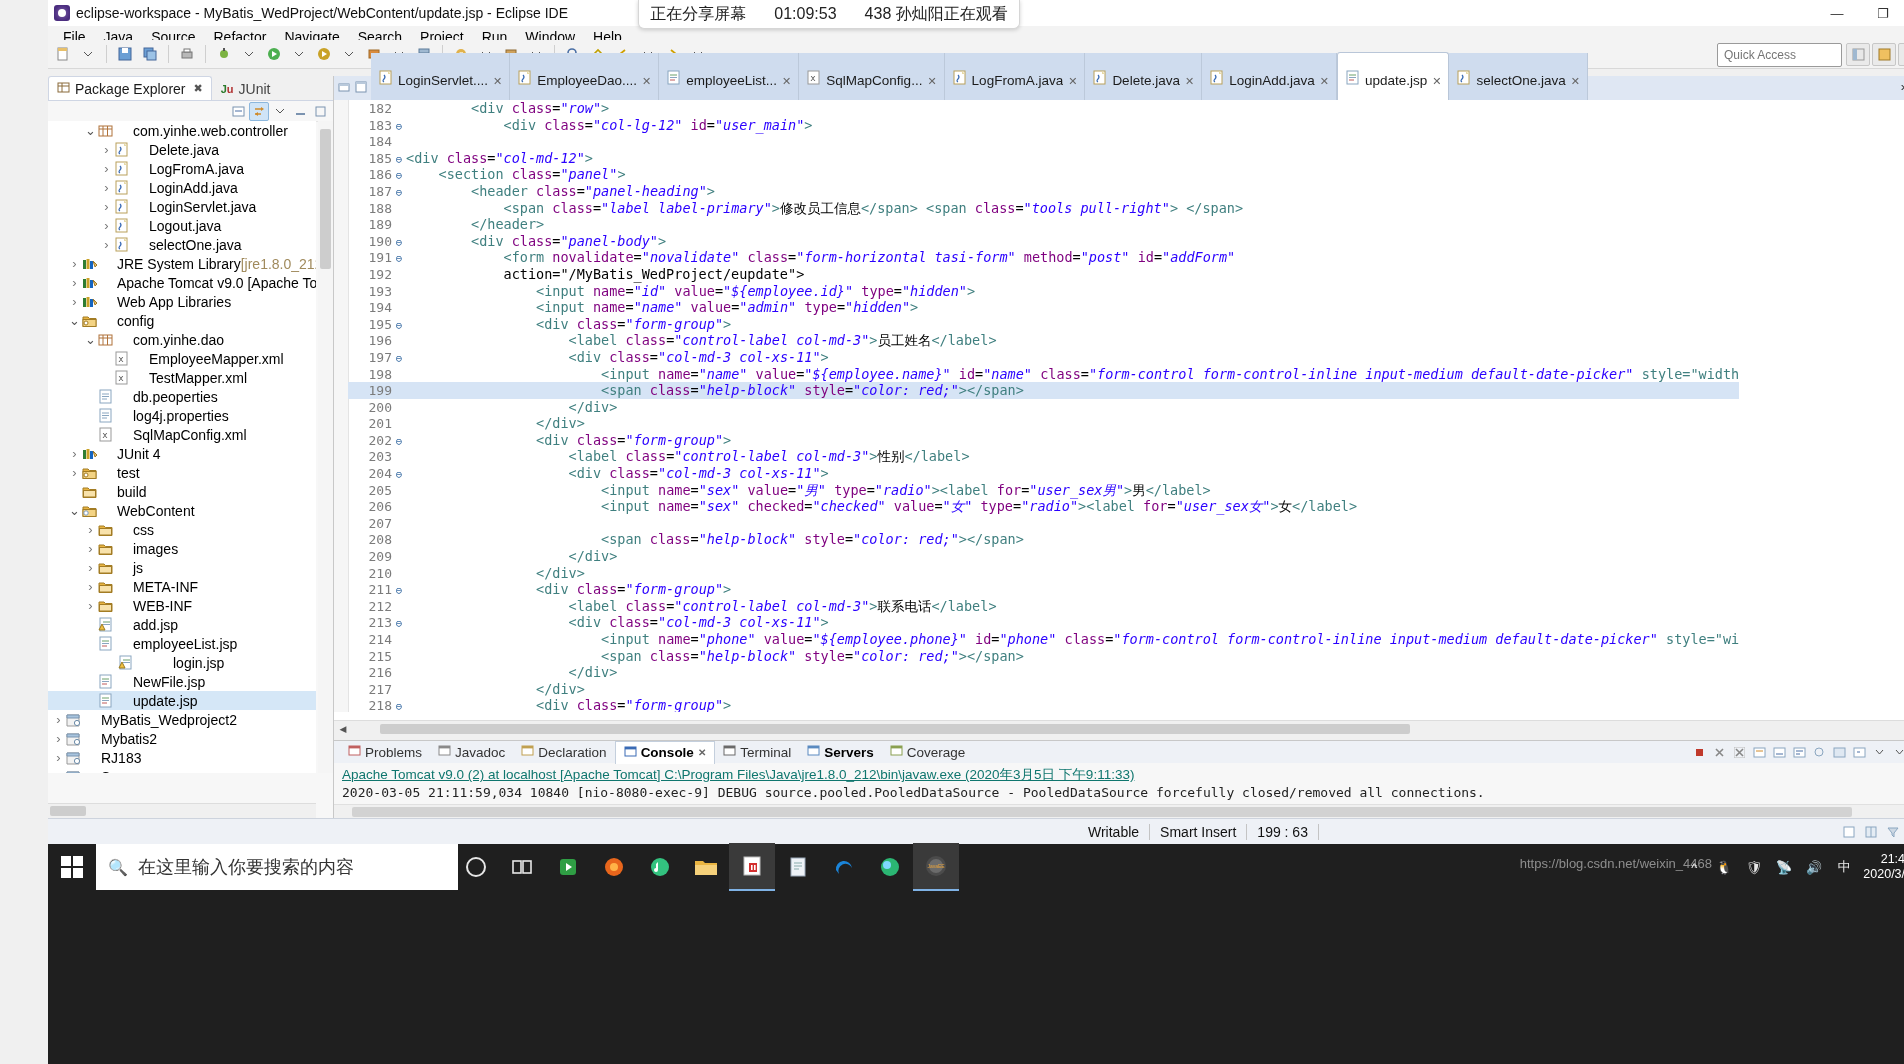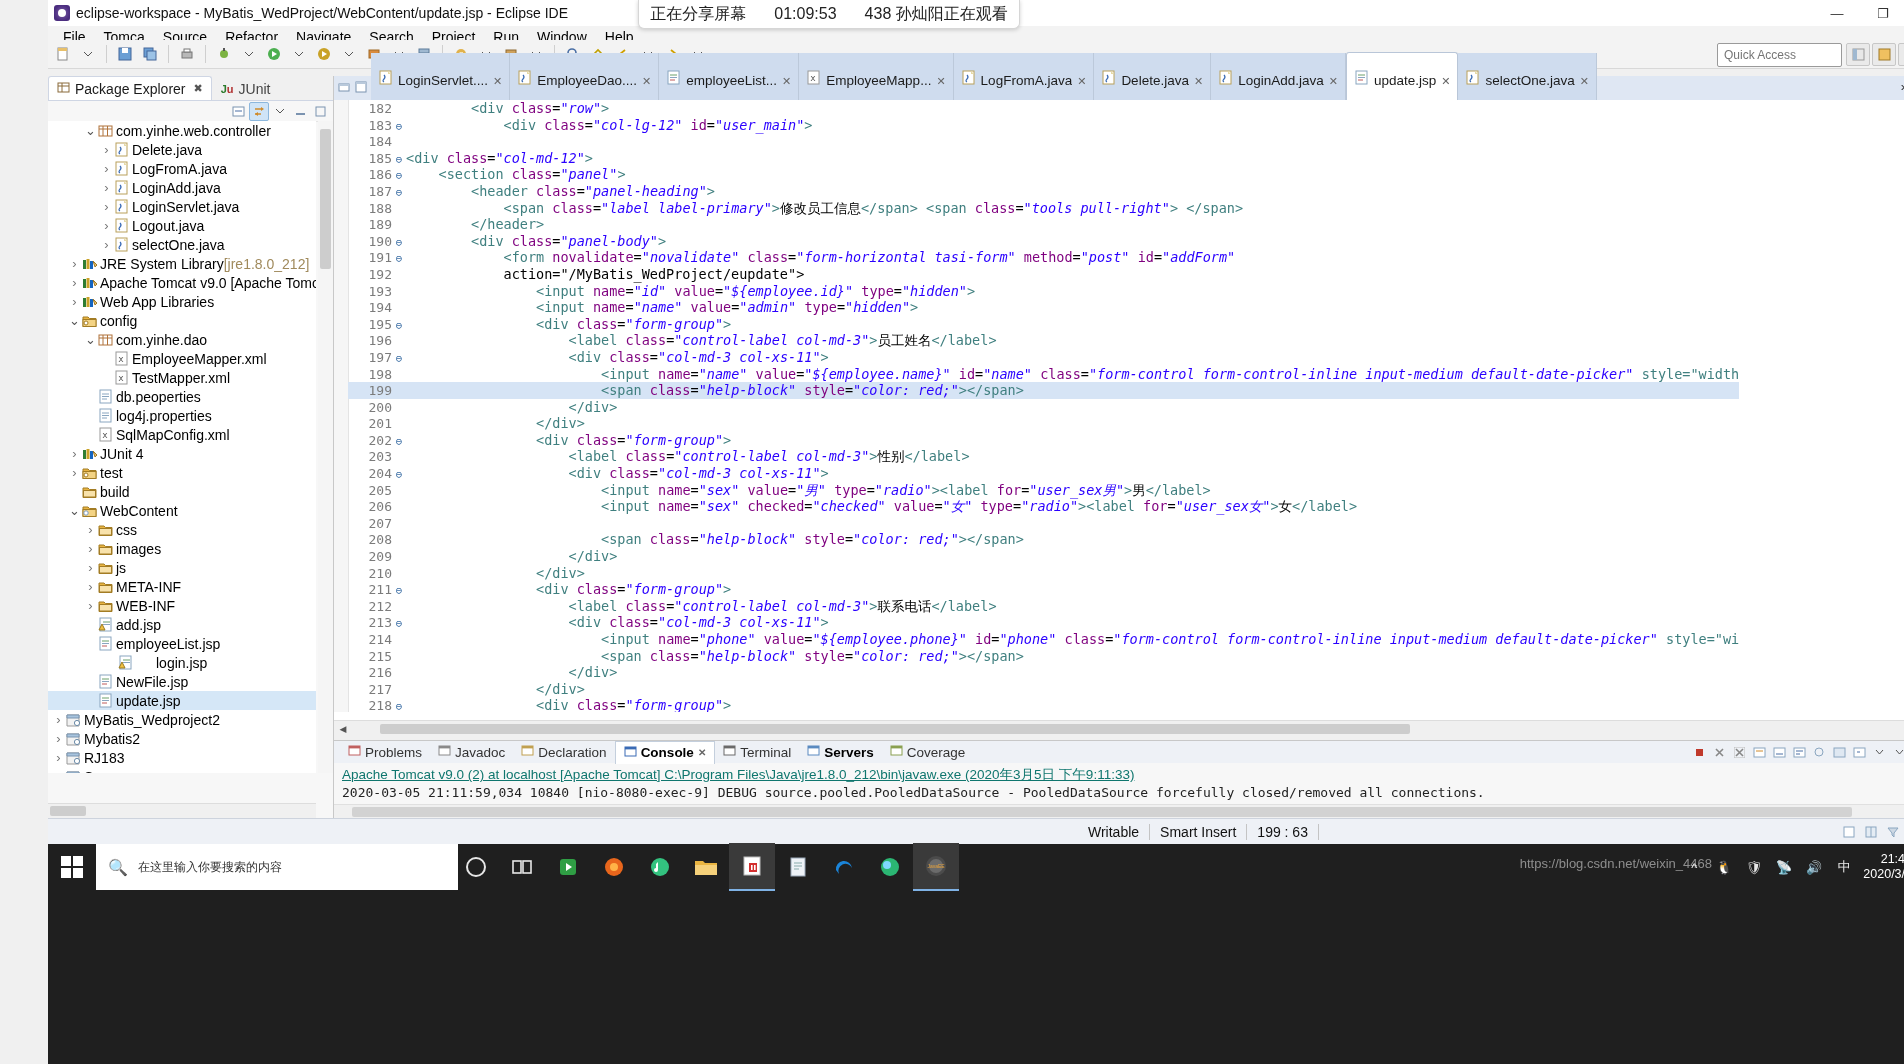--- a/index.html
+++ b/index.html
@@ -92,21 +92,21 @@
   }
   .vt-btn{width:18px;height:17px;display:flex;align-items:center;justify-content:center;}
   .vt-btn.active{background:#cfe4f7;border:1px solid #8cb7dd;border-radius:2px;}
 
   .tree{position:absolute;left:0;top:45px;width:268px;height:652px;overflow:hidden;
      background:#fff;}
   .trow{height:19px;display:flex;align-items:center;white-space:nowrap;font-size:14px;}
   .trow .arrow{width:13px;flex:none;text-align:center;font-size:9px;color:#777;}
   .trow .arrow.open{color:#555;}
   .trow .ico{width:17px;flex:none;display:flex;align-items:center;justify-content:center;}
-  .trow .lbl{padding-left:2px;color:#000;}
+  .trow .lbl{padding-left:19px;color:#000;}
   .trow .dim{color:#a08a5c;}
   .trow.selected{background:#d5e7f7;}
 
   .hscroll-left{position:absolute;left:0;bottom:0;width:268px;height:14px;background:#f0f0f0;
      border-top:1px solid #ddd;}
   .hscroll-left .thumb{height:10px;margin:2px 2px 0 2px;width:36px;background:#cdcdcd;border-radius:2px;}
   .vscroll-left{position:absolute;right:0px;top:45px;width:15px;height:652px;background:#f5f5f5;}
   .vscroll-left .thumb{position:absolute;left:2px;top:8px;width:11px;height:140px;background:#cdcdcd;border-radius:2px;}
 
   
@@ -174,21 +174,21 @@
   .sb-right{position:absolute;right:6px;display:flex;align-items:center;gap:4px;}
   .sb-ico{width:18px;height:18px;display:flex;align-items:center;justify-content:center;font-size:11px;color:#555;}
 
   
   .taskbar{position:absolute;left:0;top:844px;width:1904px;height:220px;background:#1f1f1f;}
   .start-btn{position:absolute;left:0;top:0;width:48px;height:46px;display:flex;align-items:center;justify-content:center;}
   .win-logo{width:22px;height:22px;display:grid;grid-template-columns:1fr 1fr;grid-template-rows:1fr 1fr;gap:2px;}
   .win-logo i{background:#fff;display:block;}
   .search-box{position:absolute;left:48px;top:0;width:350px;height:46px;background:#fff;display:flex;align-items:center;gap:10px;padding-left:12px;}
   .search-box .mag{font-size:16px;color:#333;}
-  .search-box .ph{font-size:12px;color:#333;}
+  .search-box .ph{font-size:18px;color:#333;}
   .tb-icons{position:absolute;left:405px;top:0;height:46px;display:flex;align-items:center;gap:0px;}
   .tbi{width:46px;height:46px;display:flex;align-items:center;justify-content:center;}
   .tbi.activeapp{background:#3a3a3a;border-bottom:2px solid #7fb2e5;}
   .tray{position:absolute;right:0;top:0;height:46px;display:flex;align-items:center;gap:8px;padding-right:6px;color:#fff;}
   .tray-ico{width:22px;height:22px;display:flex;align-items:center;justify-content:center;font-size:13px;color:#e8e8e8;}
   .clock{display:flex;flex-direction:column;align-items:flex-end;font-size:12.5px;color:#fff;line-height:15px;padding-right:4px;}
   .watermark{position:absolute;right:240px;top:12px;font-size:13px;color:#9a9a9a;opacity:.9;white-space:nowrap;}
 </style>
 </head>
 <body>
@@ -207,21 +207,21 @@
 
   <div class="share-banner">
     <div class="seg">正在分享屏幕</div>
     <div class="seg">01:09:53</div>
     <div class="divider"></div>
     <div class="seg">438 孙灿阳正在观看</div>
   </div>
 
   <div class="menubar">
     <div class="menu-item">File</div>
-    <div class="menu-item">Tomca</div>
+    <div class="menu-item">Java</div>
     <div class="menu-item">Source</div>
     <div class="menu-item">Refactor</div>
     <div class="menu-item">Navigate</div>
     <div class="menu-item">Search</div>
     <div class="menu-item">Project</div>
     <div class="menu-item">Run</div>
     <div class="menu-item">Window</div>
     <div class="menu-item">Help</div>
   </div>
 
@@ -887,21 +887,21 @@
               <line x1="4" y1="10" x2="9" y2="10" stroke="#c05a5a"></line>
             </svg></span>
           <span class="nm">employeeList...</span>
           <span class="x">✕</span>
         </div>
         <div class="etab">
           <span><svg width="15" height="15">
               <rect x="2" y="1" width="11" height="13" fill="#fff" stroke="#999"></rect>
               <text x="7" y="11" font-size="9" text-anchor="middle" fill="#555" font-family="monospace">x</text>
             </svg></span>
-          <span class="nm">EmployeeMapp...</span>
+          <span class="nm">SqlMapConfig...</span>
           <span class="x">✕</span>
         </div>
         <div class="etab">
           <span><svg width="15" height="15">
               <rect x="2" y="1" width="11" height="13" fill="#fff" stroke="#b9a05a"></rect>
               <path d="M10 1 L13 4 H10 Z" fill="#e6d9a6"></path>
               <path d="M6 5 q2 2 0 4 q-2 2 0 3" fill="none" stroke="#3a6bb5" stroke-width="1.2"></path>
             </svg></span>
           <span class="nm">LogFromA.java</span>
           <span class="x">✕</span>

